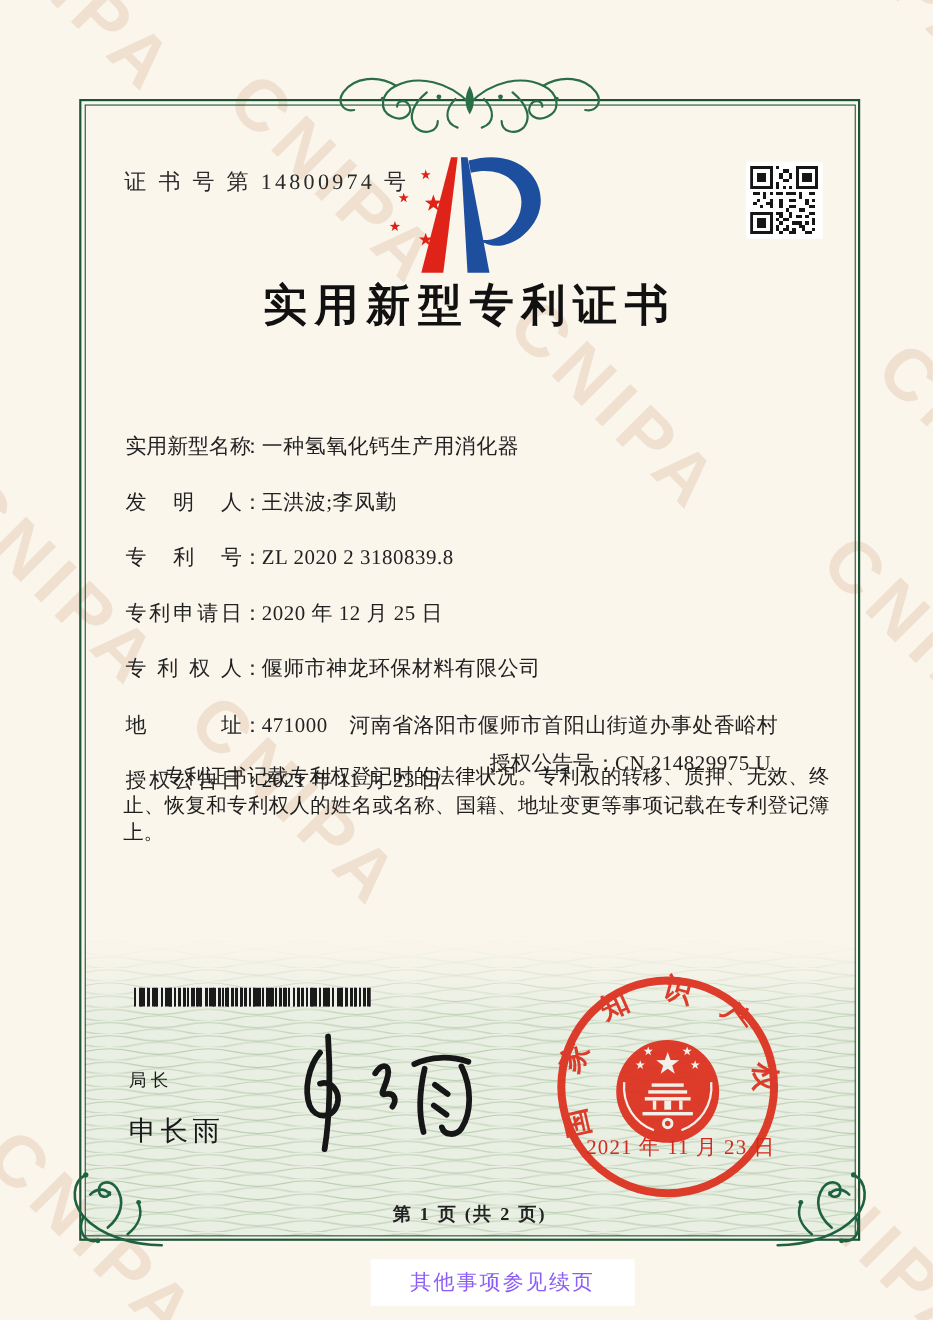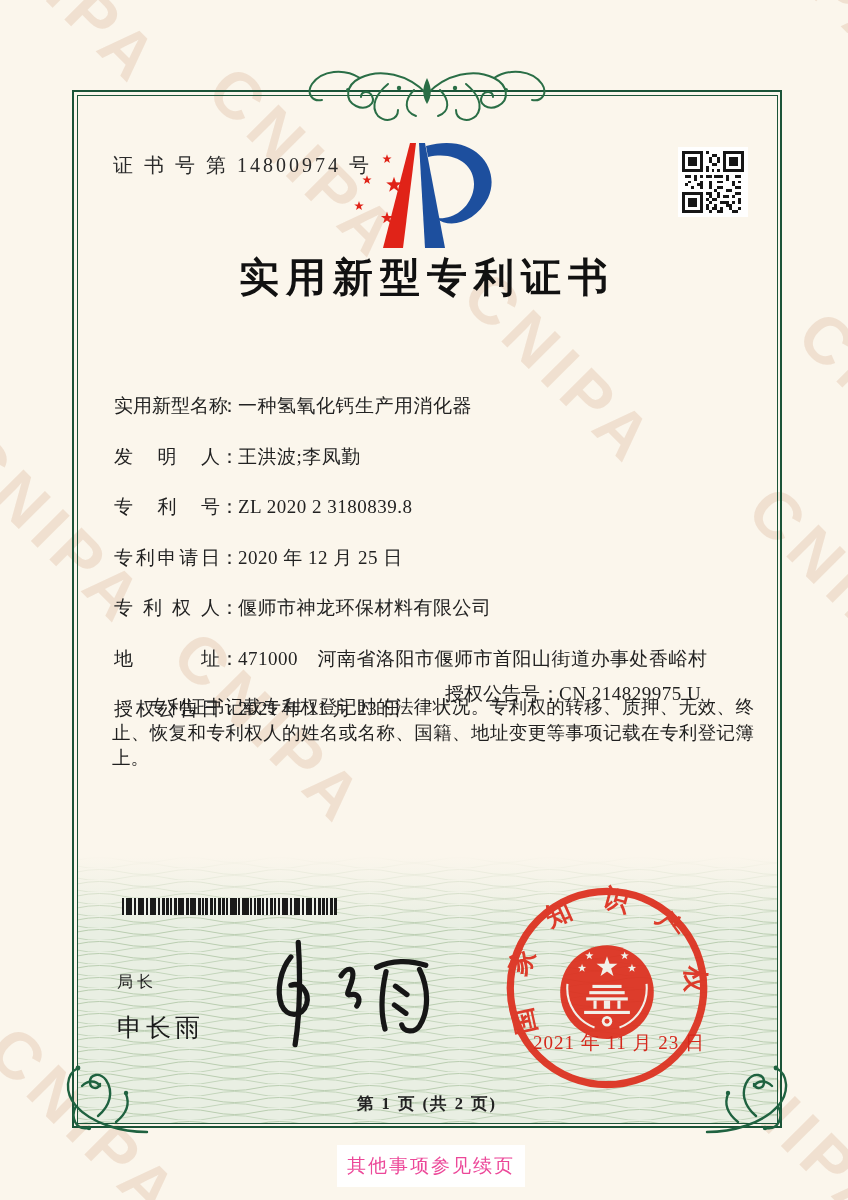--- a/index.html
+++ b/index.html
@@ -69,23 +69,23 @@
       repeating-linear-gradient(90deg,transparent 0 5px,#1a1a1a 5px 8px,transparent 8px 13px);
     background-color:#eef1ea; }
   .sign-title { position:absolute; left:117px; top:972px; font-size:16px; letter-spacing:4px; z-index:4; color:#1a1a1a;}
   .sign-name  { position:absolute; left:117px; top:1011px; font-size:25px; letter-spacing:4px; z-index:4; color:#1a1a1a;}
   .signature  { position:absolute; left:248px; top:936px; width:205px; height:115px; z-index:4; }
   .seal { position:absolute; left:503px; top:884px; width:208px; height:208px; z-index:4; opacity:0.93; }
   .seal-date { position:absolute; left:533px; top:1030px; z-index:5;
     font-size:19px; letter-spacing:1px; color:#d5281c; white-space:nowrap; }
   .page-num { position:absolute; left:72px; top:1093px; width:710px; z-index:4;
     text-align:center; font-size:16.5px; letter-spacing:2px; color:#222;font-weight:bold; }
-  .foot-note { position:absolute; left:337px; top:1145px; width:188px; height:42px; z-index:4;
+  .foot-note { position:absolute; left:337px; top:1145px; width:240px; height:42px; z-index:4;
     background:#ffffff; display:flex; align-items:center; justify-content:center;
-    font-size:19px; letter-spacing:2px; color:#ec4899; }
+    font-size:19px; letter-spacing:2px; color:#8b5cf6; }
 </style>
 </head>
 <body>
 
 <div class="page">
 
   <div class="wm" style="left:-55px; top:-50px;">CNIPA</div>
   <div class="wm" style="left:690px; top:-75px;">CNIPA</div>
   <div class="wm" style="left:185px; top:125px;">CNIPA</div>
   <div class="wm" style="left:440px; top:330px;">CNIPA</div>

